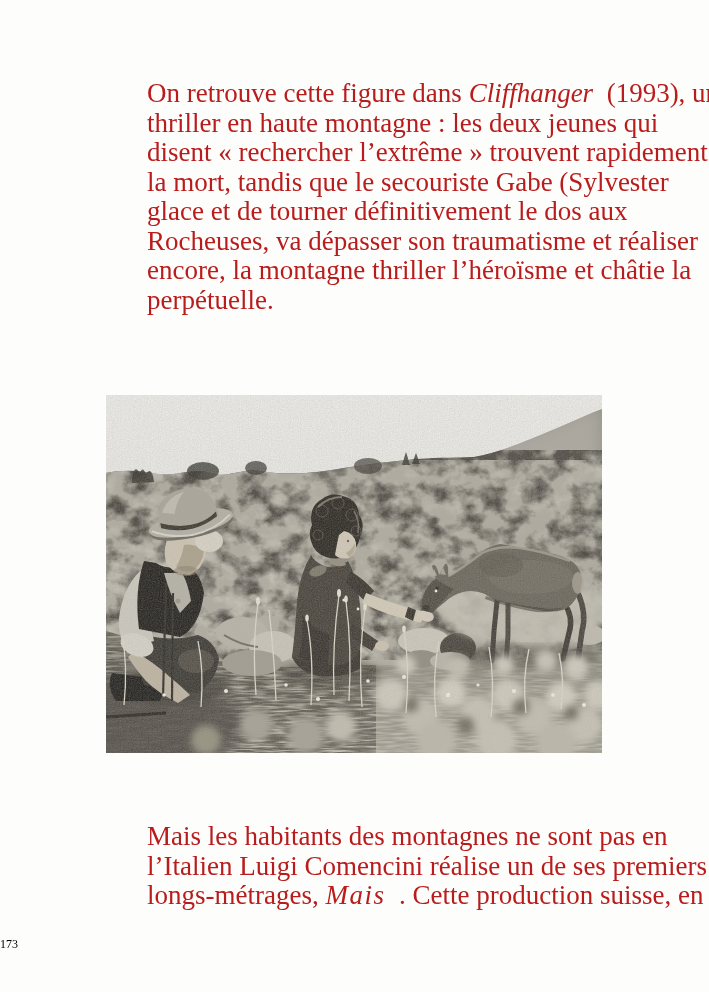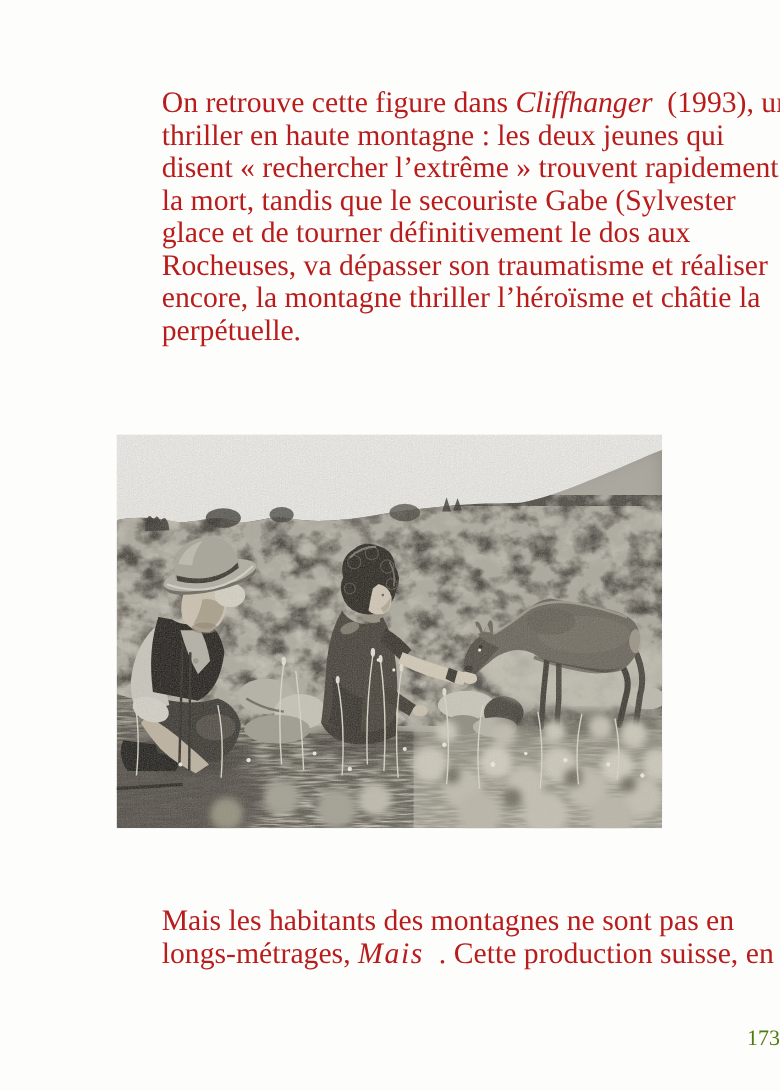--- a/index.html
+++ b/index.html
@@ -22,21 +22,21 @@
   }
   .line.last{text-align-last:left;}
   .it{font-style:italic;}
   .sp{letter-spacing:1.5px;}
   figure.photo{
     position:absolute;left:106px;top:395px;width:496px;height:358px;margin:0;
     line-height:0;
   }
   .page-number{
     position:absolute;top:937px;left:0;width:709px;
-    text-align:right;font-size:20px;line-height:14px;color:#4d7c0f;
+    text-align:left;font-size:12px;line-height:14px;color:#000000;
   }
 </style>
 </head>
 <body>
 
 <main class="page">
 
   <section class="text-block para1">
     <div class="line"><span>On retrouve cette figure dans </span><span class="it">Cliffhanger</span><span> (1993), un</span></div>
     <div class="line">thriller en haute montagne : les deux jeunes qui</div>
@@ -284,18 +284,19 @@
         <circle cx="252" cy="214" r="1.4"></circle>
           <circle cx="330" cy="196" r="1.4"></circle>
       </g>
 
       <rect x="0" y="0" width="496" height="358" filter="url(#grain)" opacity="0.5"></rect>
     </svg>
   </figure>
 
   <section class="text-block para2">
     <div class="line">Mais les habitants des montagnes ne sont pas en</div>
+    <div class="line">l’Italien Luigi Comencini réalise un de ses premiers</div>
     <div class="line"><span>longs-métrages, </span><span class="it sp">Mais</span><span> . Cette production suisse, en</span></div>
   </section>
 
   <footer class="page-number">173</footer>
 
 </main>
 
 </body></html>

